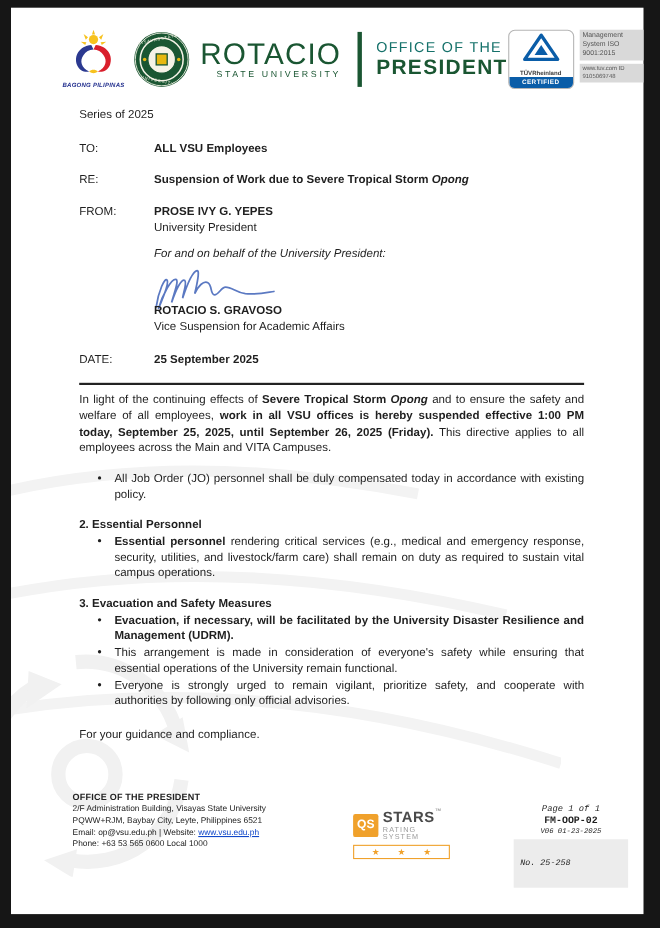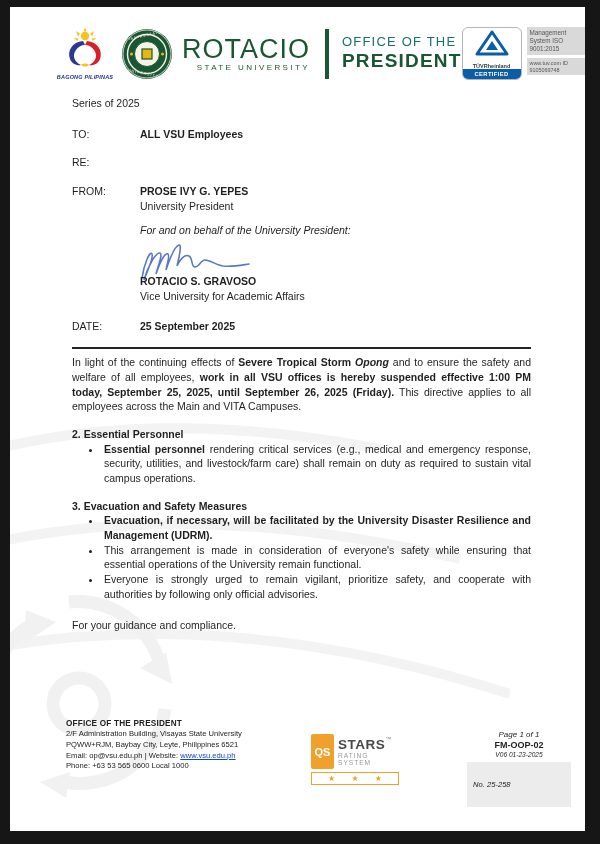--- a/index.html
+++ b/index.html
@@ -55,29 +55,29 @@
   .section ul{margin:0; padding-left:30px;}
   .section li{text-align:justify; padding-left:2px;}
   .closing{margin-top:16px;}
   
   .footer{position:absolute; left:56px; right:14px; bottom:24px; display:flex; align-items:flex-start;gap:40px;}
   .f-left{font-size:7.6px; line-height:1.4; color:#222;}
   .f-office{font-weight:700; font-size:8.2px; letter-spacing:.2px;}
   .f-link{color:var(--link); text-decoration:underline; cursor:pointer;}
   .qs{margin-left:auto; margin-top:16px; width:88px; flex:none;}
   .qs-row{display:flex; align-items:center;}
-  .qs-box{width:23px; height:35px; background:var(--qsorange); color:#fff; font-weight:700; font-size:11px;
+  .qs-box{width:23px; height:21px; background:var(--qsorange); color:#fff; font-weight:700; font-size:11px;
           display:flex; align-items:center; justify-content:center; border-radius:2px; flex:none;}
   .qs-text{margin-left:4px; line-height:1;}
   .qs-stars-word{font-size:13.5px; font-weight:800; color:#4a4a4a; letter-spacing:.5px;}
   .qs-tm{font-size:6px; vertical-align:top; color:#8a8a8a;}
   .qs-sub{font-size:6.6px; color:#9a9a9a; letter-spacing:1px; margin-top:1px;}
   .qs-starsbox{border:1px solid var(--qsorange); margin-top:3px; text-align:center; padding:1px 0;
                color:var(--qsorange); font-size:8px; letter-spacing:7px; text-indent:7px;}
-  .f-info{margin-left:28px; margin-top:12px; width:104px; text-align:center; flex:none;}
+  .f-info{margin-left:18px; margin-top:12px; width:104px; text-align:center; flex:none;font-family:Liberation Mono, monospace;}
   .fi-page{font-style:italic; font-size:8px;}
   .fi-form{font-weight:700; font-size:9px; margin-top:1px;}
   .fi-ver{font-style:italic; font-size:6.6px; margin-top:1px;}
   .fi-no{background:#ececec; font-style:italic; font-size:7.6px; text-align:left;
          padding:18px 6px; margin-top:4px; color:#222;}
 </style>
 </head>
 <body>
 
 <div class="page">
@@ -169,50 +169,54 @@
 
     <div class="series">Series of 2025</div>
 
     <div class="fields">
       <div class="frow">
         <div class="flabel">TO:</div>
         <div class="fvalue">ALL VSU Employees</div>
       </div>
       <div class="frow">
         <div class="flabel">RE:</div>
+        <div class="fvalue"><span style="font-weight: 700;">Suspension of Work due to Severe Tropical Storm </span><span style="font-weight: 700; font-style: italic;">Opong</span></div>
       </div>
       <div class="frow">
         <div class="flabel">FROM:</div>
         <div>
           <div class="fvalue">PROSE IVY G. YEPES</div>
           <div class="fsub">University President</div>
         </div>
       </div>
     </div>
 
     <div class="behalf">For and on behalf of the University President:</div>
 
     <div class="sigblock">
       <svg class="sig-svg" width="150" height="46" viewBox="0 0 150 46">
         <path d="M8 38 C10 24 16 10 18 14 C20 18 12 34 10 40 C14 26 22 12 26 13 C29 14 24 26 22 34 C26 22 31 12 34 14 C36 16 33 24 32 30 C36 18 41 6 45 5 C48 4 45 18 43 26 C46 19 51 14 55 16 C59 18 57 27 61 27 C65 27 67 20 71 20 C77 20 81 25 89 26 C99 27 108 25 115 24" stroke="#5b79c2" stroke-width="1.6" fill="none" stroke-linecap="round"></path>
       </svg>
       <div class="signer">ROTACIO S. GRAVOSO</div>
-      <div>Vice University for Academic Affairs</div>
+      <div>Vice Suspension for Academic Affairs</div>
     </div>
 
     <div class="frow" style="margin-top:15px">
       <div class="flabel">DATE:</div>
       <div class="fvalue">25 September 2025</div>
     </div>
 
     <div class="hr"></div>
 
     <div class="para"><span>In light of the continuing effects of </span><span style="font-weight: 700;">Severe Tropical Storm </span><span style="font-weight: 700; font-style: italic;">Opong</span><span> and to ensure the safety and welfare of all employees, </span><span style="font-weight: 700;">work in all VSU offices is hereby suspended effective 1:00 PM today, September 25, 2025, until September 26, 2025 (Friday).</span><span> This directive applies to all employees across the Main and VITA Campuses.</span></div>
 
     <div class="section">
+      <ul>
+        <li><span>All Job Order (JO) personnel shall be duly compensated today in accordance with existing policy.</span></li>
+      </ul>
     </div>
 
     <div class="section">
       <div class="sec-title">2. Essential Personnel</div>
       <ul>
         <li><span style="font-weight: 700;">Essential personnel</span><span> rendering critical services (e.g., medical and emergency response, security, utilities, and livestock/farm care) shall remain on duty as required to sustain vital campus operations.</span></li>
       </ul>
     </div>
 
     <div class="section">

